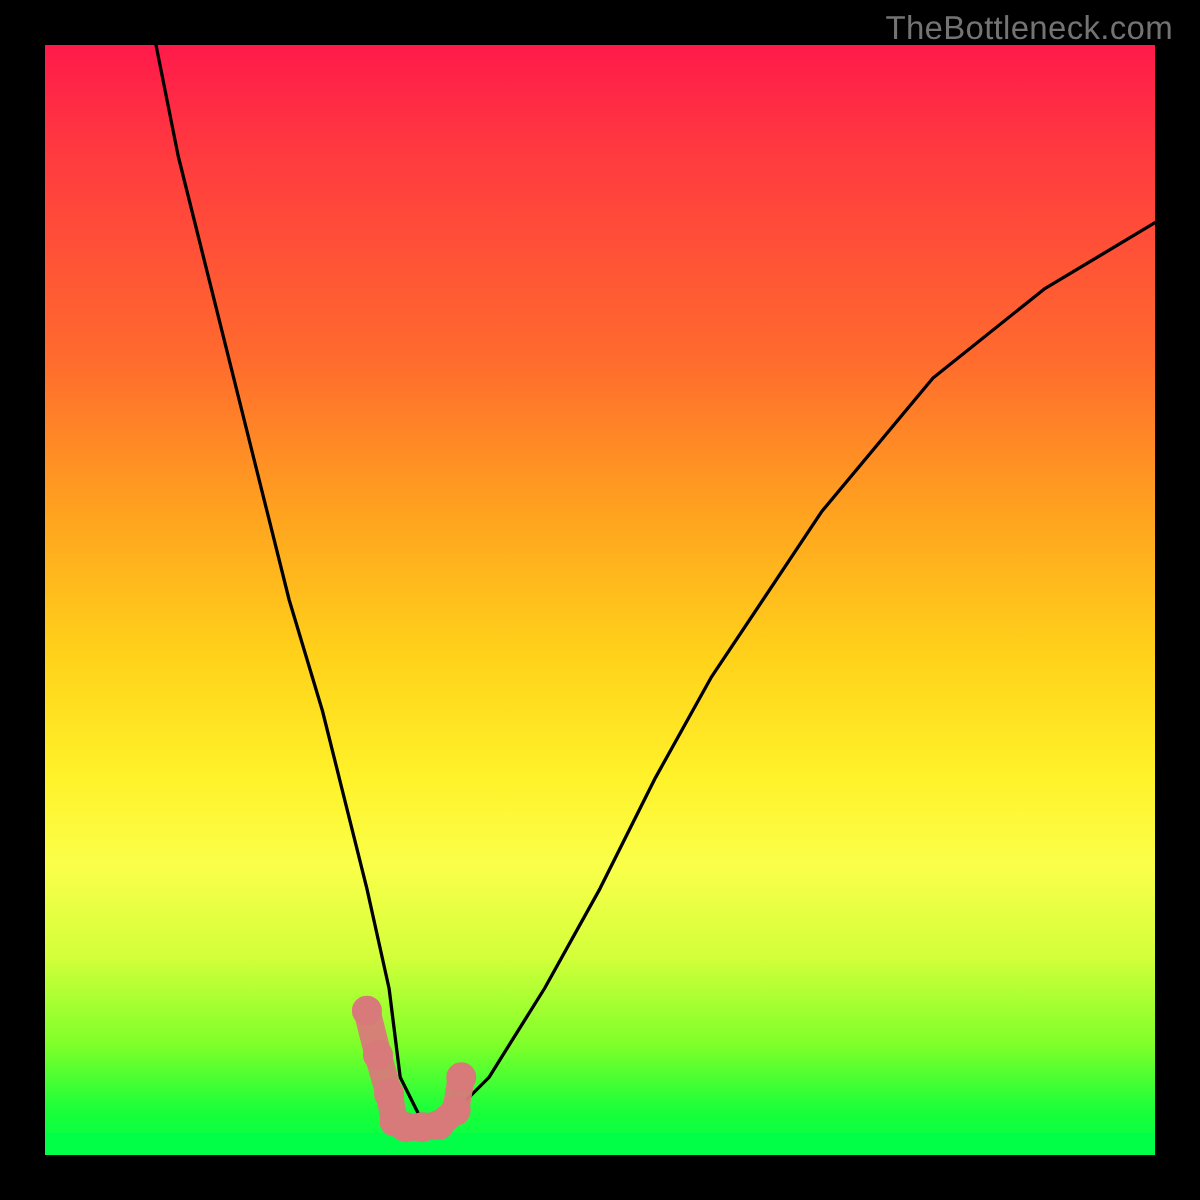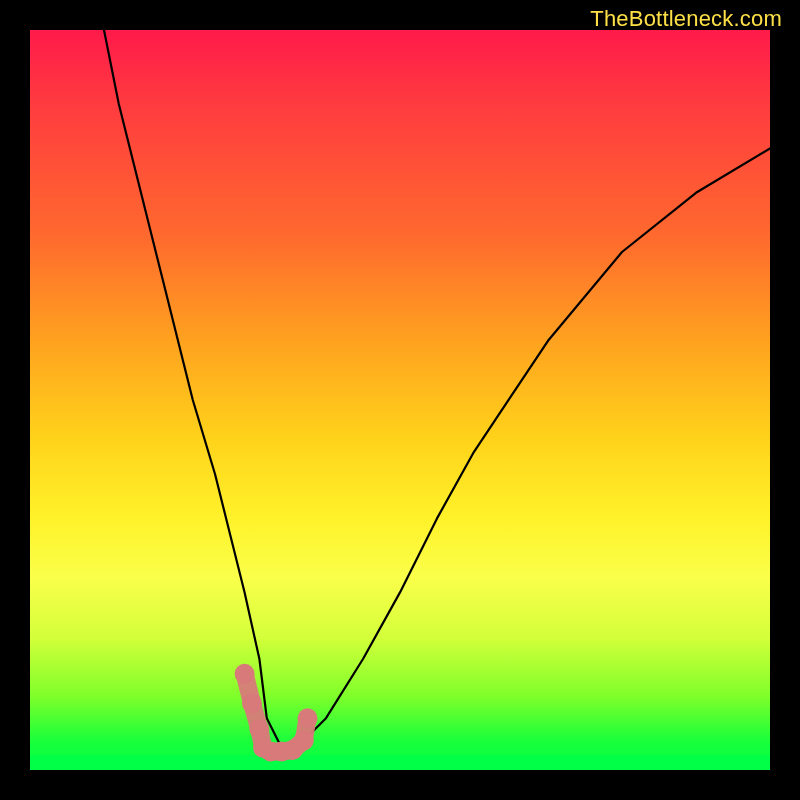--- a/index.html
+++ b/index.html
@@ -35,21 +35,21 @@
       #d4ff3a 82%,
       #7fff2a 90%,
       #1aff3a 96%,
       #00ff46 100%
     );
   }
   .watermark {
     position: absolute;
     top: 6px;
     right: 18px;
-    color: #fde047;
+    color: #737373;
     font-size: 22px;
     letter-spacing: 0.2px;
     user-select: none;
   }
   svg {
     position: absolute;
     left: 0;
     top: 0;
   }
 </style>

